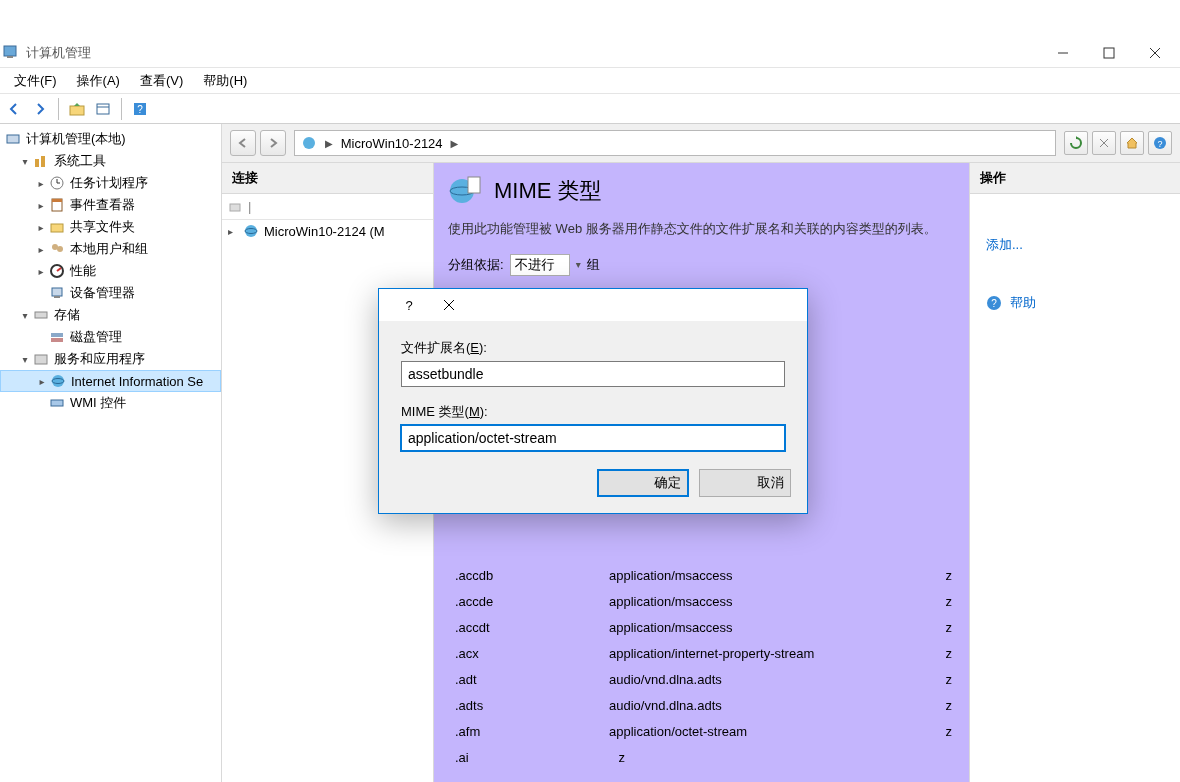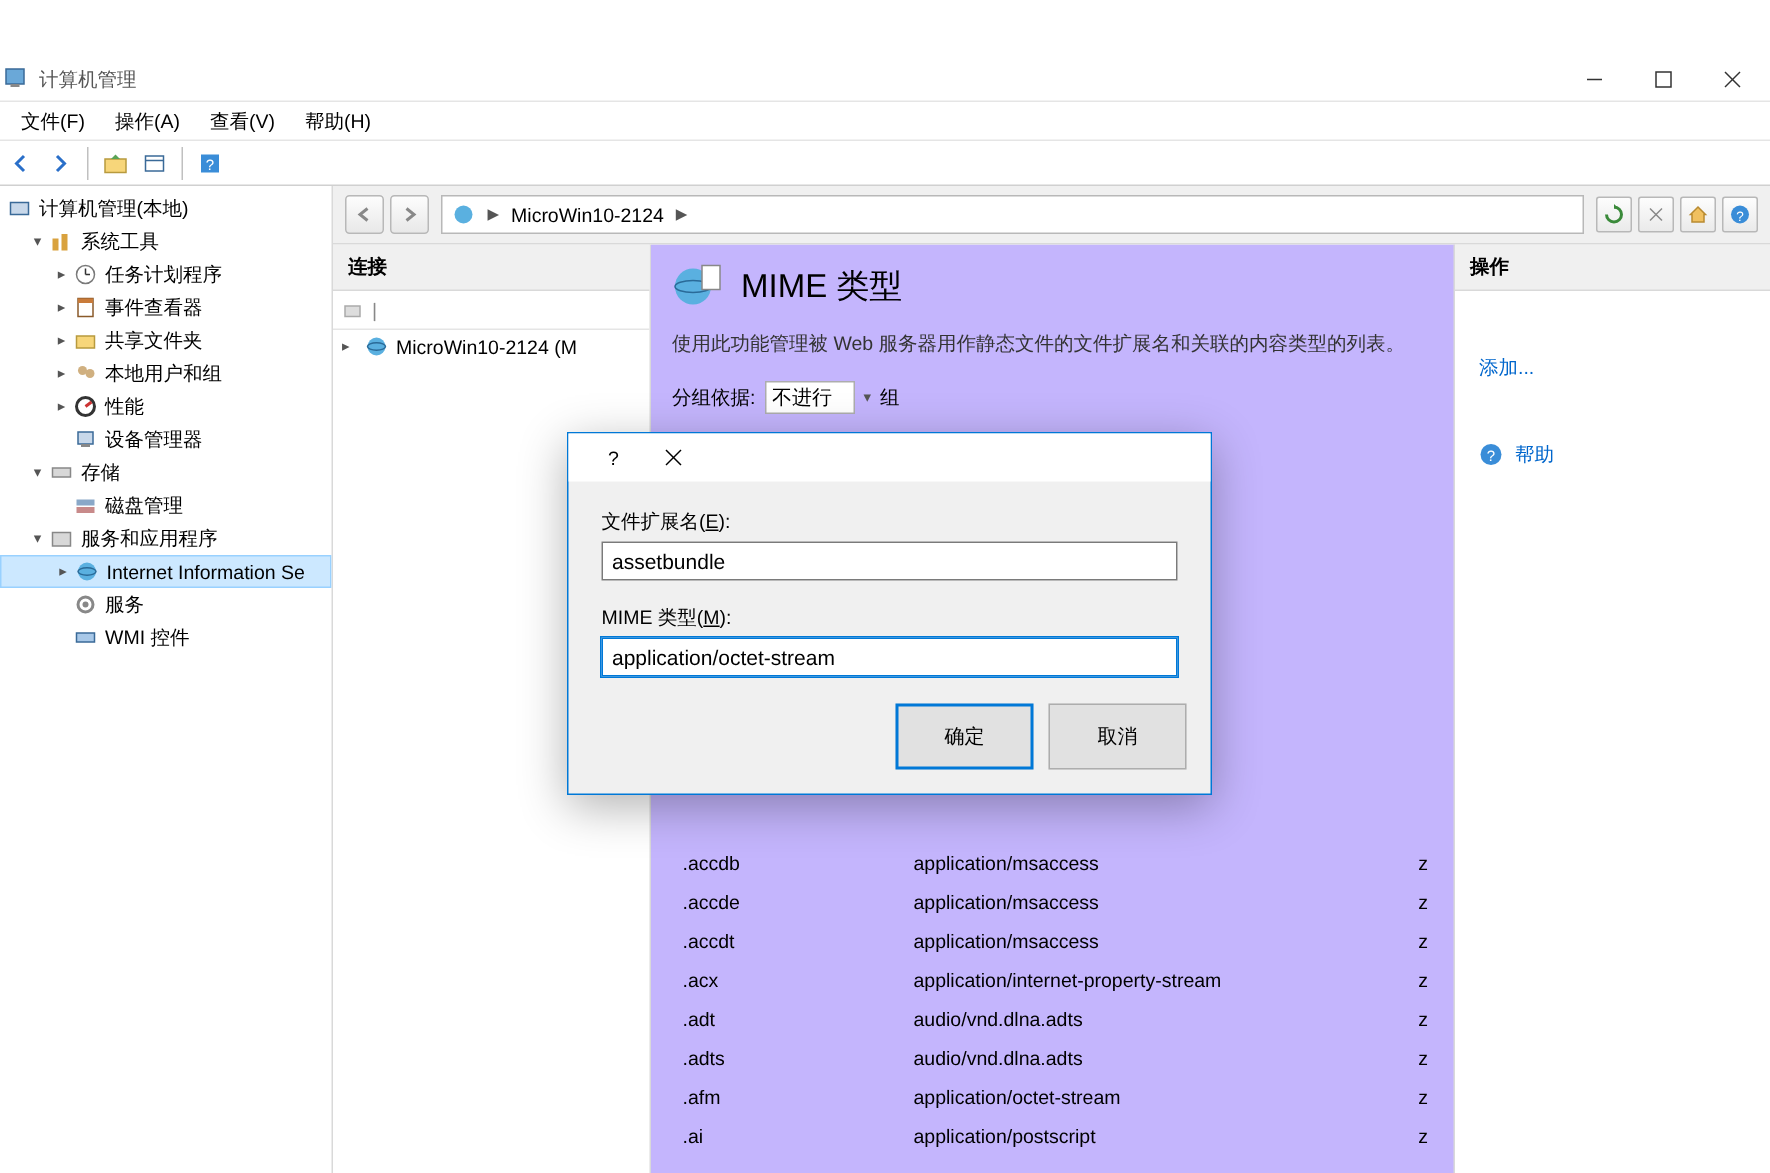--- a/index.html
+++ b/index.html
@@ -67,21 +67,21 @@
 
 .dialog { position: absolute; left: 378px; top: 288px; width: 430px; border: 1px solid #0078d7; background: #f0f0f0; box-shadow: 0 8px 30px rgba(0,0,0,0.3); }
 .dlg-title { height: 32px; background: #fff; display: flex; align-items: center; padding: 0 10px; }
 .dlg-title .t { flex: 1; }
 .dlg-title .btn { width: 40px; height: 30px; display: flex; align-items: center; justify-content: center; color: #000; }
 .dlg-body { padding: 18px 22px 6px 22px; }
 .dlg-body label { display: block; margin-bottom: 4px; }
 .dlg-body input { width: 100%; border: 1px solid #7a7a7a; padding: 4px 6px; font-size: 14px; height: 26px; background: #fff; }
 .dlg-body .focus { border: 1px solid #0078d7; outline: 1px solid #0078d7; }
 .dlg-btns { display: flex; justify-content: flex-end; gap: 10px; padding: 12px 16px 16px; }
-.dlg-btns button { width: 92px; height: 44px; border: 1px solid #adadad; background: #e1e1e1; }
+.dlg-btns button { width: 92px; height: 28px; border: 1px solid #adadad; background: #e1e1e1; text-align: right; }
 .dlg-btns .primary { border: 2px solid #0078d7; background: #e1e1e1; }
 
 .u { text-decoration: underline; }
 svg { display: block; }
 </style>
 </head>
 <body>
 
 <div class="window-titlebar">
   <span class="icon">
@@ -262,30 +262,20 @@
       </div>
     <div class="row d3 sel">
         <span class="exp">▸</span>
         <span class="ic">
           <svg width="16" height="16">
             <circle cx="8" cy="8" r="6" fill="#5ab0e0"></circle>
             <ellipse cx="8" cy="8" rx="6" ry="2.5" fill="none" stroke="#2a6a98"></ellipse>
           </svg>
         </span>
         <span>Internet Information Se</span>
-      </div>
-    <div class="row d3">
-        <span class="exp"></span>
-        <span class="ic">
-          <svg width="16" height="16">
-            <circle cx="8" cy="8" r="5" fill="none" stroke="#888" stroke-width="2"></circle>
-            <circle cx="8" cy="8" r="2" fill="#888"></circle>
-          </svg>
-        </span>
-        <span>服务</span>
       </div>
     <div class="row d3">
         <span class="exp"></span>
         <span class="ic">
           <svg width="16" height="16">
             <rect x="2" y="5" width="12" height="6" fill="#a8c8e8" stroke="#3a6a98"></rect>
           </svg>
         </span>
         <span>WMI 控件</span>
       </div>
@@ -417,21 +407,20 @@
               <span class="c2">audio/vnd.dlna.adts</span>
               <span class="c3">z</span>
             </div>
             <div class="mime-row">
               <span class="c1">.afm</span>
               <span class="c2">application/octet-stream</span>
               <span class="c3">z</span>
             </div>
             <div class="mime-row">
               <span class="c1">.ai</span>
-              <span class="c2">application/postscript</span>
               <span class="c3">z</span>
             </div>
           </div>
       </div>
 
       <div class="panel right-panel">
         <div class="panelhdr">操作</div>
         <div class="body2">
           <div class="action-link">
             <span>添加...</span>

